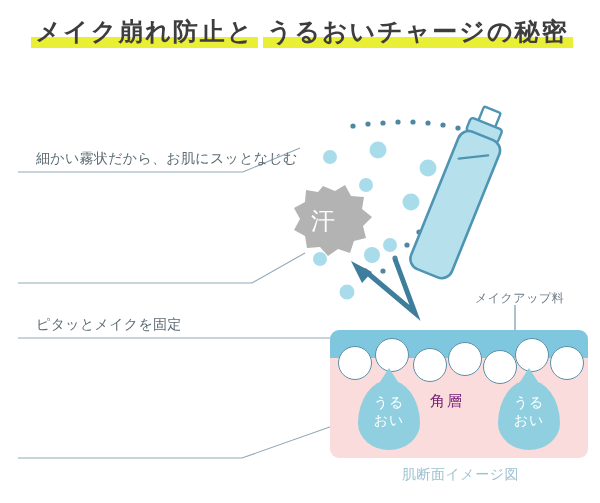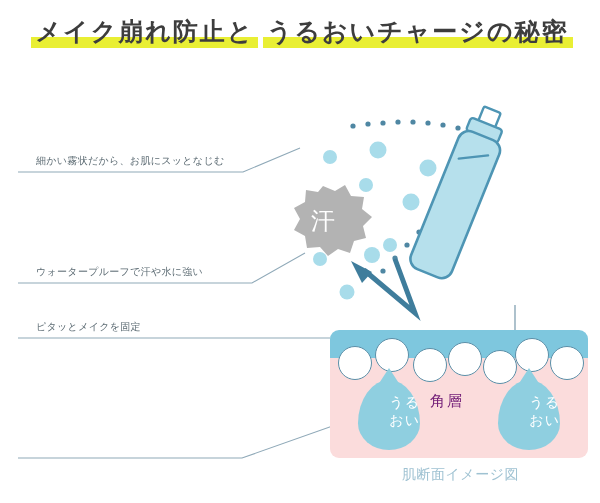--- a/index.html
+++ b/index.html
@@ -11,21 +11,21 @@
   
   .title-block{position:absolute;left:2px;top:12px;width:600px;text-align:center;}
   .title-line{display:inline-block;position:relative;font-size:25px;font-weight:bold;
               color:#3d3d3d;letter-spacing:2px;line-height:1.42;padding:0 4px;}
   .title-line .hl{position:absolute;left:0;right:0;bottom:2px;height:11px;
                   background:#e9ef34;z-index:0;}
   .title-line .tx{position:relative;z-index:1;}
   .title-row2{margin-top:2px;}
 
   
-  .callout{position:absolute;font-size:10px;color:#5c6b73;white-space:nowrap;
+  .callout{position:absolute;font-size:14px;color:#5c6b73;white-space:nowrap;
            letter-spacing:0.3px;}
   .callout .ctext{position:absolute;left:18px;bottom:4px;}
 
   
   #art{position:absolute;left:0;top:0;width:600px;height:503px;}
 
   
   .skin-box{position:absolute;left:330px;top:330px;width:258px;height:128px;}
   .skin-blue{position:absolute;left:0;top:0;width:258px;height:28px;
              background:#7ec7de;border-radius:9px 9px 0 0;}
@@ -34,21 +34,21 @@
   .cell{position:absolute;width:34px;height:34px;border-radius:50%;
         background:#ffffff;border:1.6px solid #5b8fa8;box-sizing:border-box;}
   .kakuso{position:absolute;left:100px;top:62px;font-size:15px;color:#701a75;
           letter-spacing:2px;}
   .drop{position:absolute;width:62px;height:70px;background:#8fcfe0;
         border-radius:50% 50% 50% 50% / 62% 62% 38% 38%;}
   .drop::before{content:"";position:absolute;left:50%;top:-12px;
         transform:translateX(-50%);width:0;height:0;
         border-left:13px solid transparent;border-right:13px solid transparent;
         border-bottom:20px solid #8fcfe0;}
-  .drop-tx{position:absolute;left:0;top:14px;width:62px;text-align:right;
+  .drop-tx{position:absolute;left:0;top:14px;width:62px;text-align:center;
            color:#ffffff;font-size:14px;line-height:1.25;letter-spacing:1px;}
   .caption{position:absolute;left:402px;top:466px;font-size:14px;color:#9fc2d2;
            letter-spacing:0.5px;}
   .makeup-label{position:absolute;left:475px;top:290px;font-size:12px;color:#6b7a85;
            letter-spacing:0.5px;}
 
   
   .sweat-tx{position:absolute;left:300px;top:205px;width:46px;text-align:center;
             color:#ffffff;font-size:24px;font-weight:500;}
 </style>
@@ -137,29 +137,27 @@
       <line x1="4" y1="40" x2="30" y2="26" stroke="#4e95b4" stroke-width="2.4" stroke-linecap="round"></line>
     </g>
   </svg>
 
   <div class="sweat-tx">汗</div>
 
   <div class="callout" style="left:18px;top:150px;width:260px;height:22px;">
     <span class="ctext">細かい霧状だから、お肌にスッとなじむ</span>
   </div>
 
-  <div class="callout" style="left:18px;top:261px;width:260px;height:22px;">
-    <span class="ctext">ウォータープルーフで汗や水に強い</span>
-  </div>
 
   <div class="callout" style="left:18px;top:316px;width:260px;height:22px;">
     <span class="ctext">ピタッとメイクを固定</span>
   </div>
 
 
+  <div class="makeup-label">メイクアップ料</div>
 
   <div class="skin-box">
     <div class="skin-blue"></div>
     <div class="skin-pink"></div>
 
     <div class="cell" style="left:8px;  top:16px;"></div>
     <div class="cell" style="left:45px; top:8px;"></div>
     <div class="cell" style="left:83px; top:18px;"></div>
     <div class="cell" style="left:118px;top:12px;"></div>
     <div class="cell" style="left:153px;top:20px;"></div>

